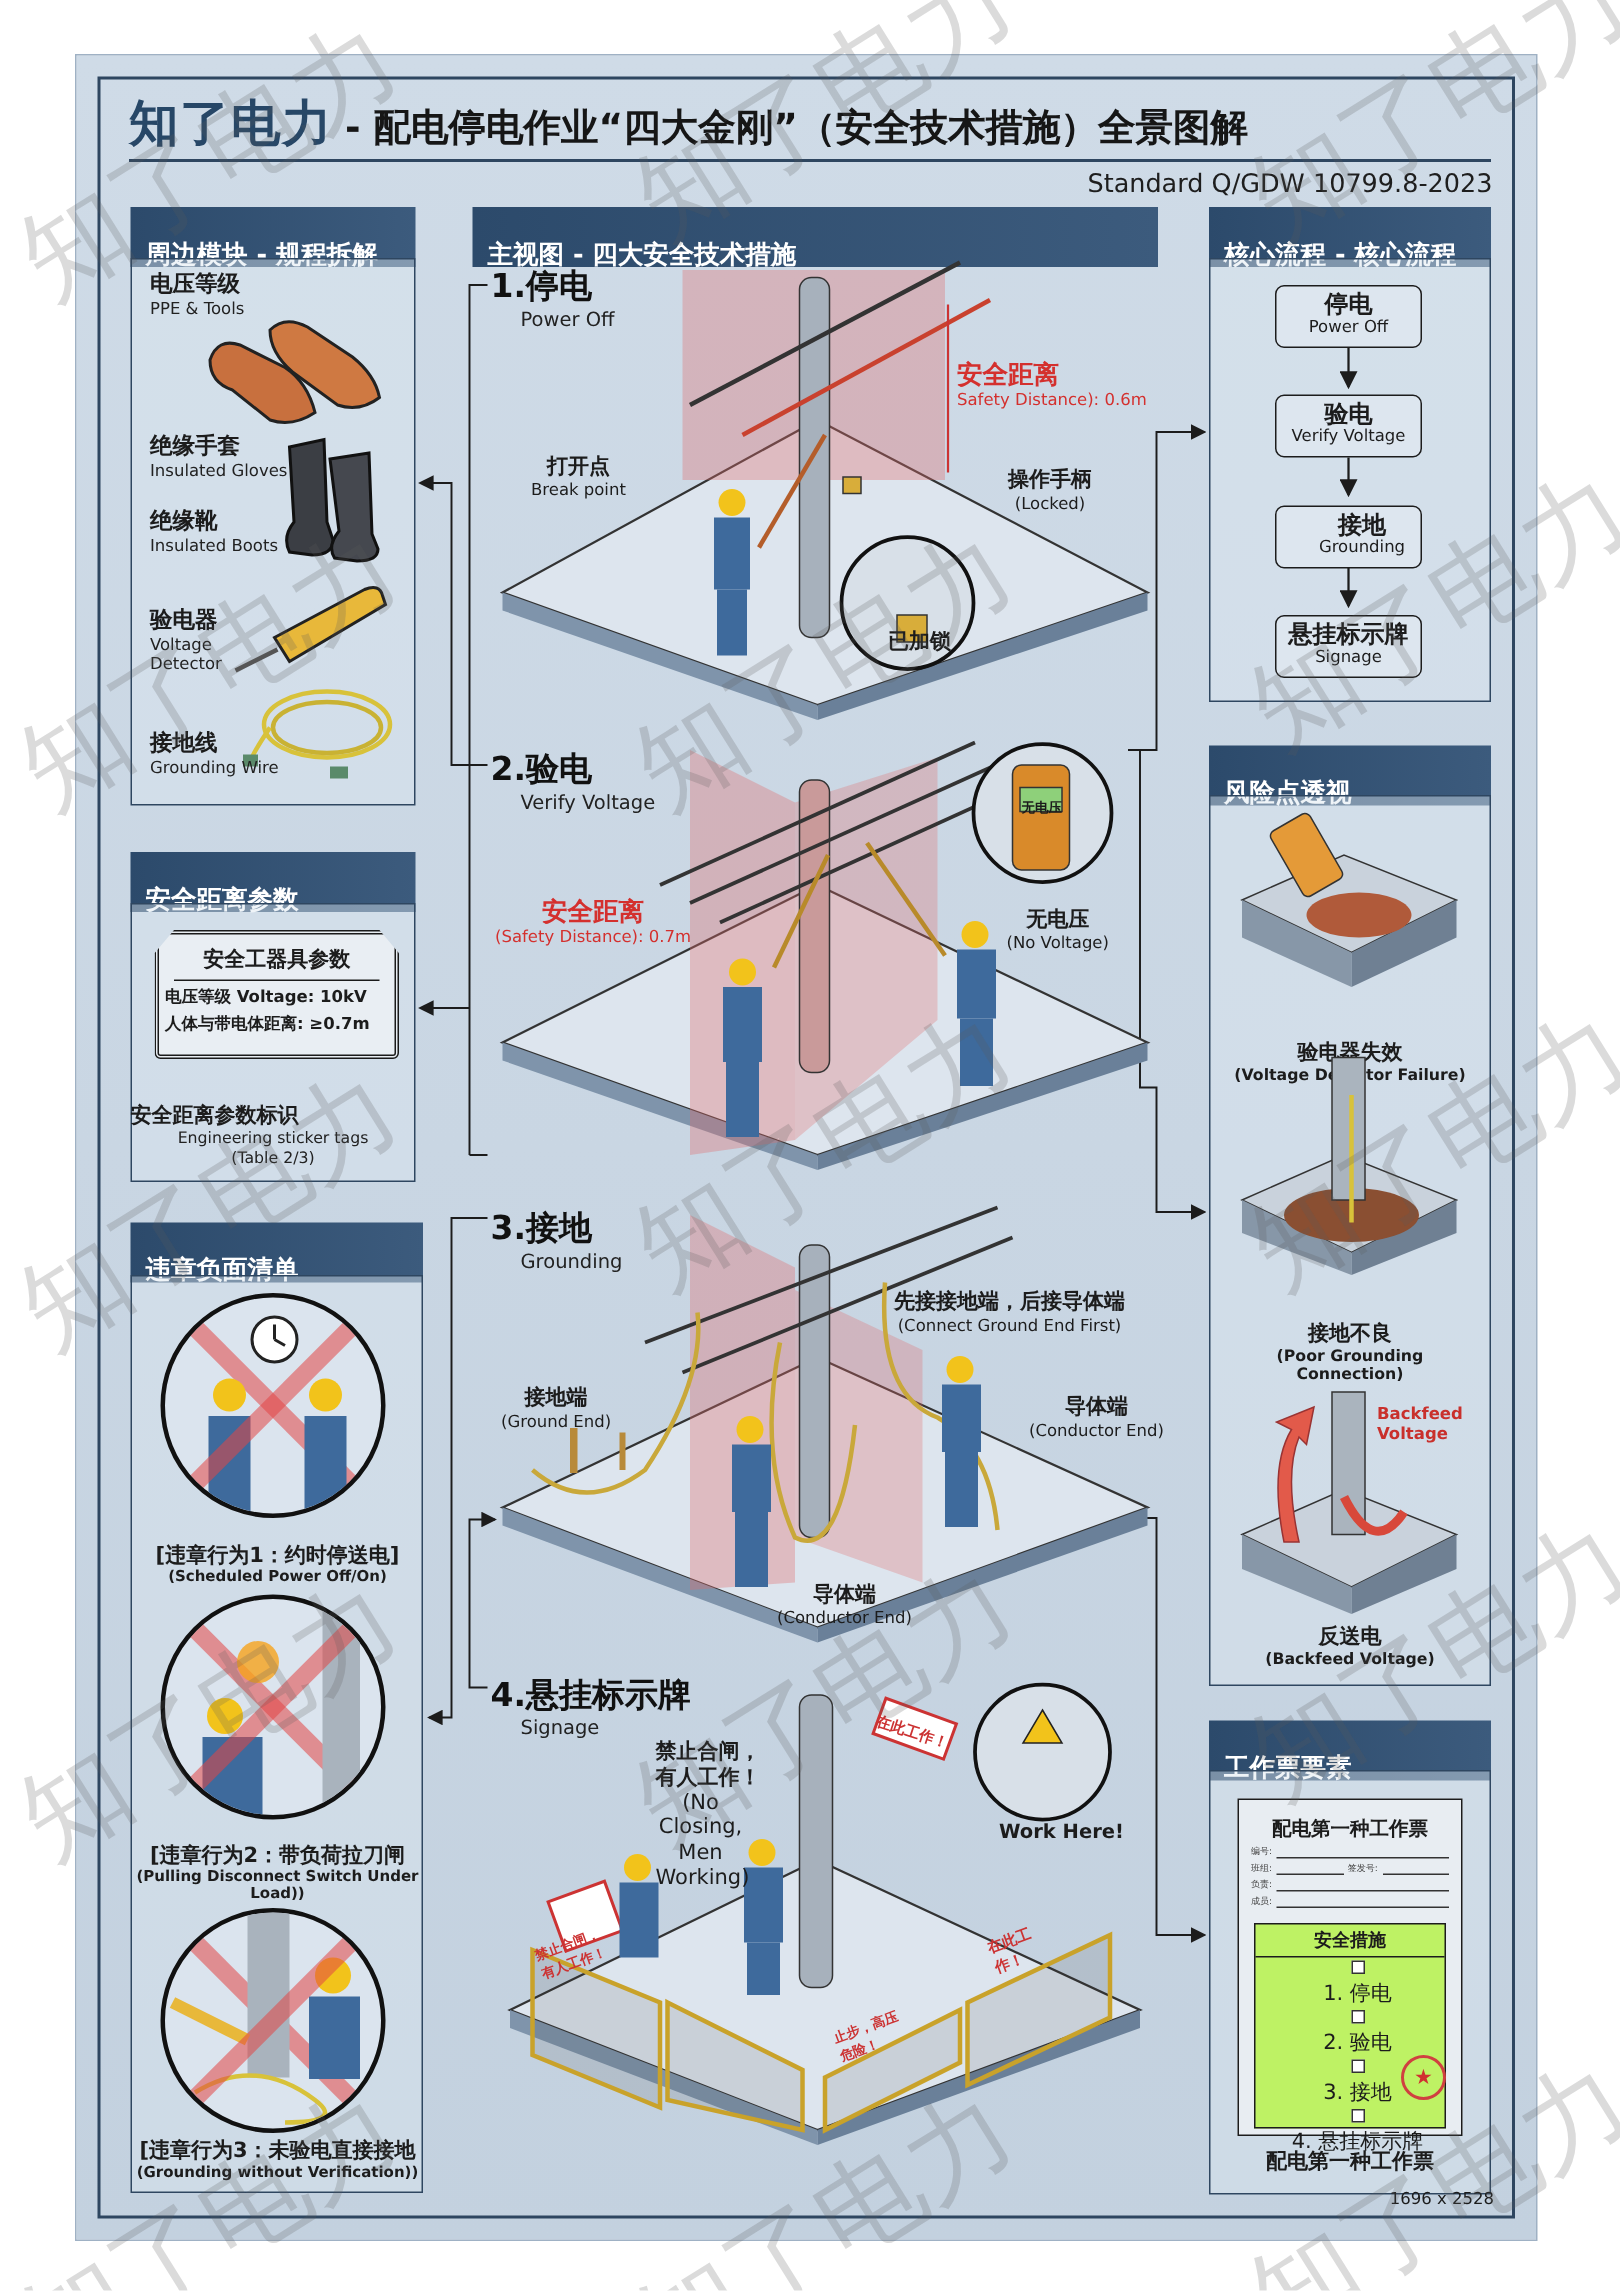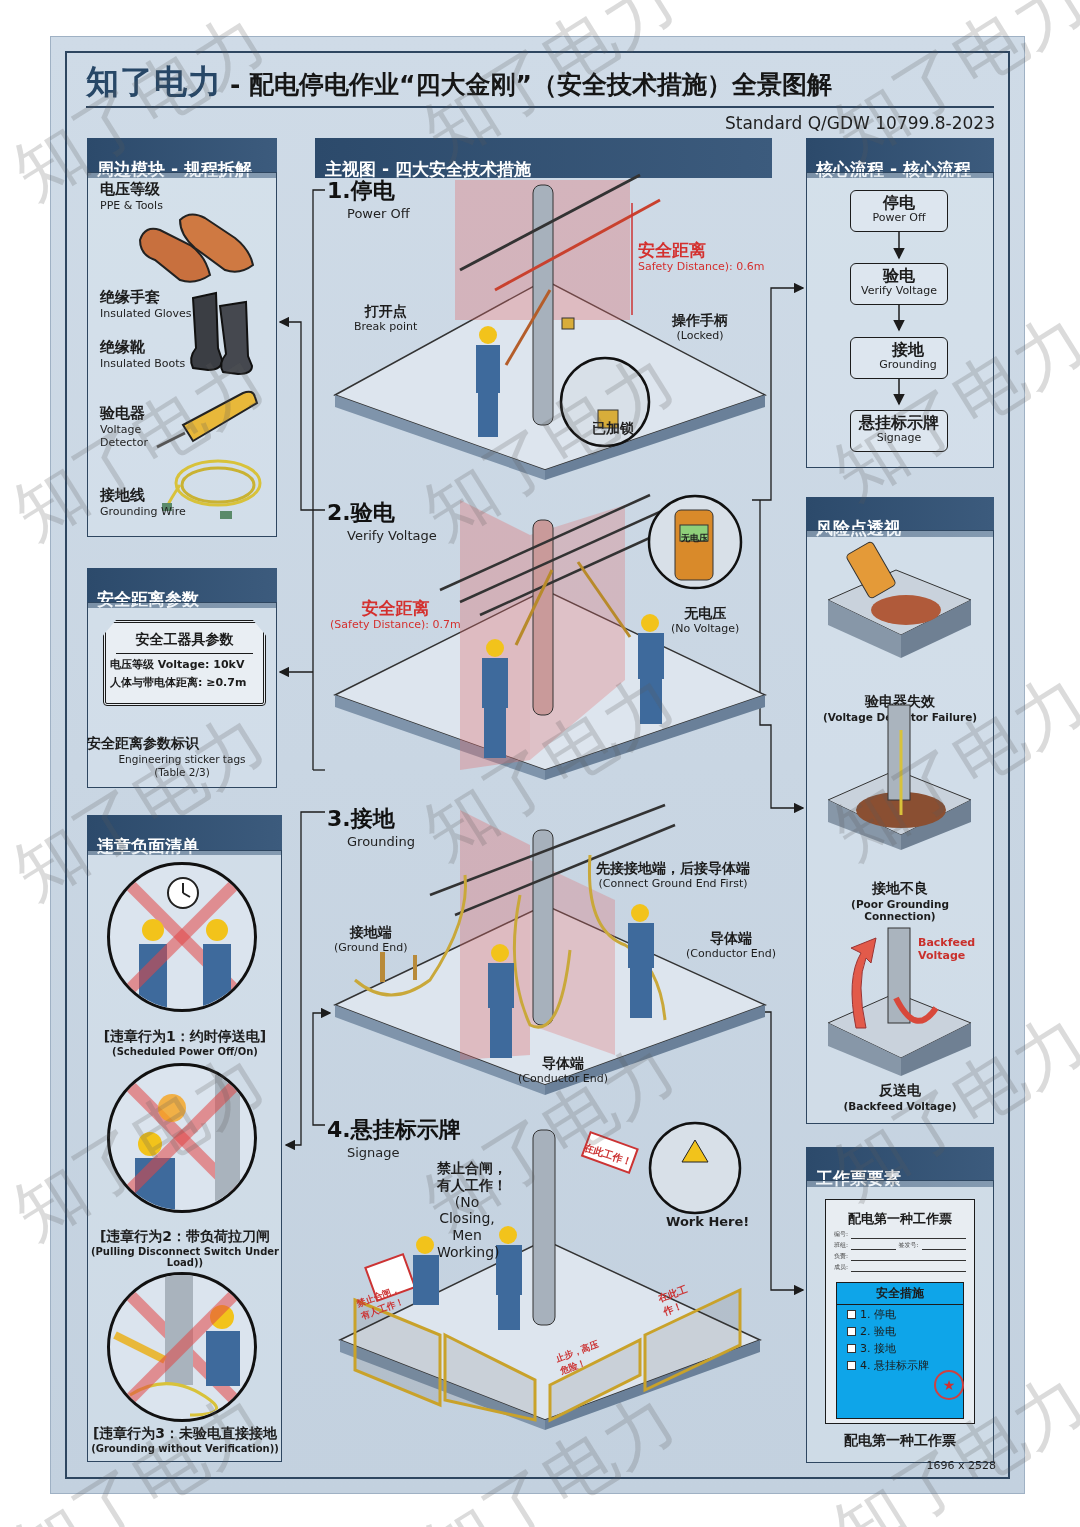--- a/index.html
+++ b/index.html
@@ -89,23 +89,23 @@
   .risk-cap .en { font-size: 10.5px; font-weight: bold; }
 
   
   .ticket {
     position: absolute; left: 825px; top: 1199px; width: 150px; height: 225px;
     background: #e8edf2; border: 1.5px solid #1c1c1c;
   }
   .ticket-title { text-align: center; font-size: 13px; font-weight: bold; margin-top: 10px; }
   .ticket-field { display: flex; align-items: flex-end; gap: 3px; margin: 2px 8px; height: 9px; font-size: 6px; color: #444; }
   .ticket-field .line { flex: 1; border-bottom: 1px solid #333; height: 6px; }
-  .measures { margin: 10px 10px 0 10px; border: 1.5px solid #1c1c1c; height: 137px; background: #0ea5e9; }
+  .measures { margin: 10px 10px 0 10px; border: 1.5px solid #1c1c1c; height: 137px; background: #bef264; }
   .measures-head { text-align: center; font-size: 12px; font-weight: bold; border-bottom: 1px solid #1c1c1c; padding: 2px 0; }
-  .measure-item { font-size: 11px; margin-left: 10px; margin-top: 2px; display: flex; align-items: center; gap: 4px; }
+  .measure-item { font-size: 14px; margin-left: 10px; margin-top: 2px; display: flex; align-items: center; gap: 4px; flex-direction: column; }
   .cb { width: 9px; height: 9px; border: 1px solid #333; display: inline-block; background: #fff; }
   .stamp { position: absolute; left: 108px; top: 170px; width: 30px; height: 30px; border-radius: 50%; border: 2px solid #d04040; color: #d03030; font-size: 14px; text-align: center; line-height: 26px; }
   .ticket-caption { position: absolute; left: 822px; width: 156px; top: 1432px; text-align: center; font-size: 14px; font-weight: bold; }
   .size-note { position: absolute; right: 84px; top: 1459px; font-size: 11px; }
 
   .watermark {
     position: absolute; font-size: 70px; color: rgba(90,90,90,0.22); font-weight: normal;
     transform: rotate(-32deg); white-space: nowrap; pointer-events: none;
   }
   svg { position: absolute; overflow: visible; }

